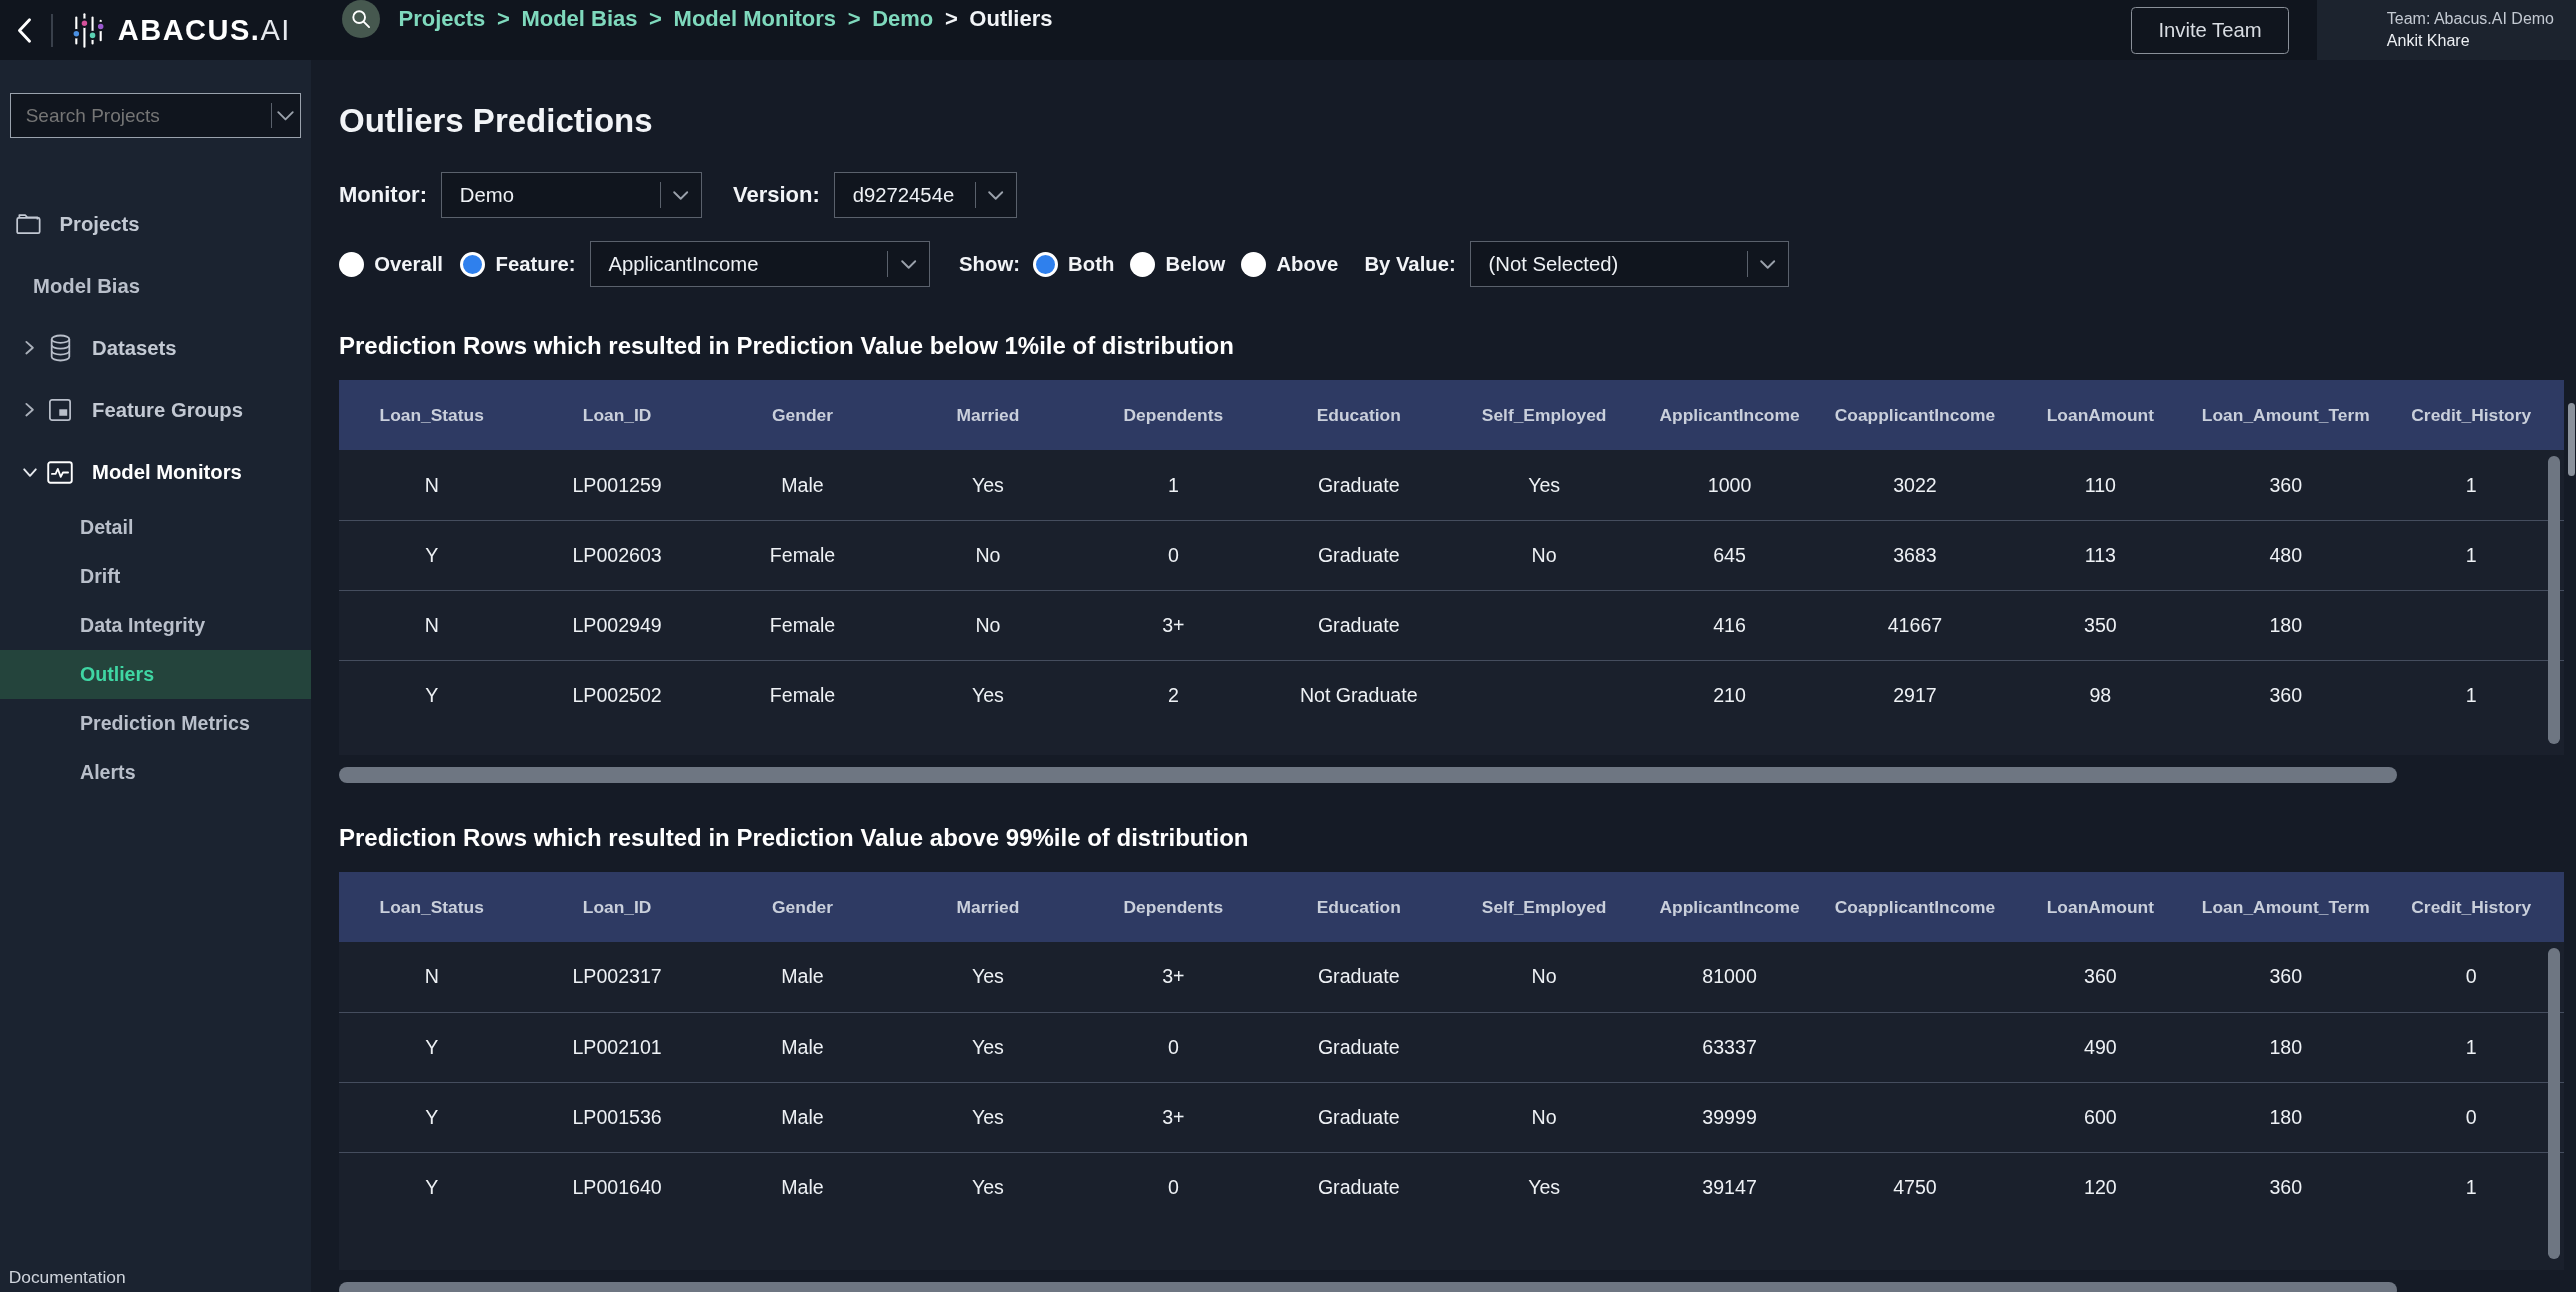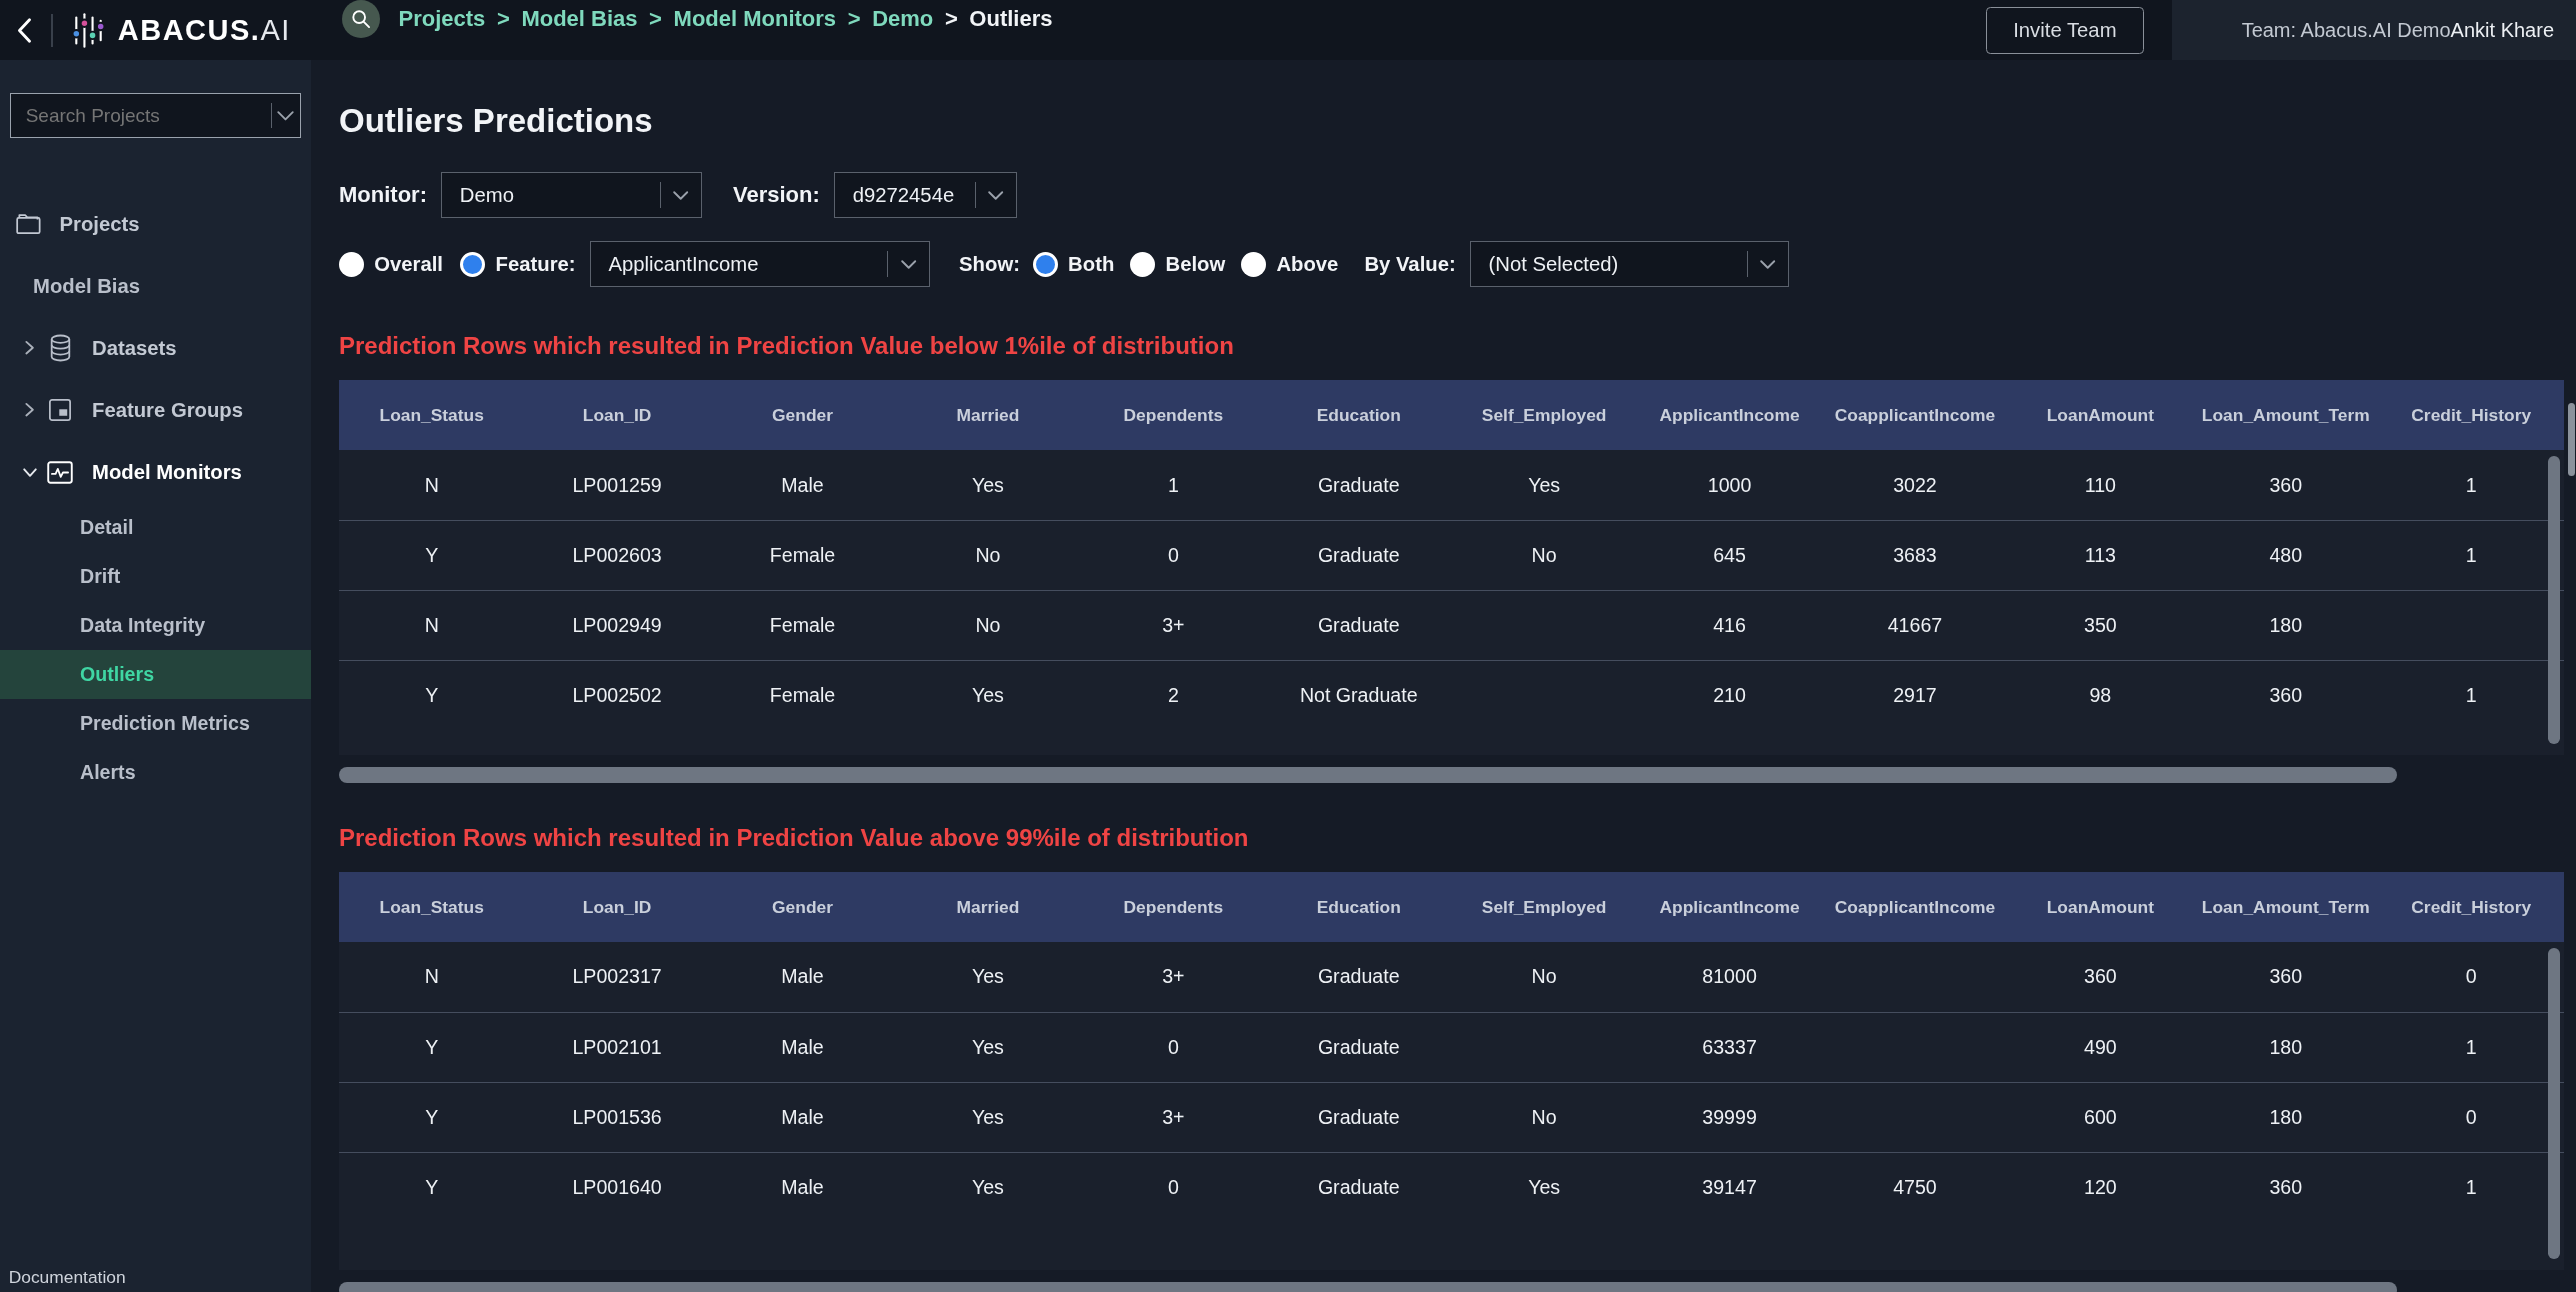--- a/index.html
+++ b/index.html
@@ -29,21 +29,21 @@
   .invite-btn { border:0.7px solid #8a9099; border-radius:4.4px; background:transparent; color:#d9dde3; font-size:20.3px; padding:11px 26px; margin-right:28px; font-family:inherit; cursor:pointer; }
   .user-panel { background:#1c232e; height:100%; display:flex; align-items:center; gap:11.6px; padding:0 22px 0 14.5px; min-width:254px; cursor:pointer; }
   .avatar { width:44px; height:44px; border-radius:50%; flex:none;
     background:
       radial-gradient(circle at 50% 88%, #30363e 0 42%, transparent 43%),
       radial-gradient(circle at 50% 42%, #b5severe 0, transparent 0),
       radial-gradient(circle at 50% 44%, #b98a63 0 24%, transparent 25%),
       radial-gradient(circle at 50% 26%, #1c1c20 0 26%, transparent 27%),
       linear-gradient(180deg,#cdd2cd 0%,#bcc4c0 55%,#565c58 56%,#3a3f46 100%);
   }
-  .user-text { display:flex; flex-direction:row; line-height:1.4; font-size:20px; }
+  .user-text { display:flex; flex-direction:column; line-height:1.4; font-size:16px; }
   .user-team { color:#c3c9d2; }
   .user-name { color:#eceff3; }
   
   .sidebar { position:absolute; top:60px; left:0; bottom:0; width:311px; background:#1b2330; }
   .search-box { margin:33px 10.2px 0 10.2px; height:45px; border:0.7px solid #9aa2ad; background:#10151e; display:flex; align-items:center; padding-left:14.5px; }
   .search-box input { flex:1; background:transparent; border:none; outline:none; color:#d5dae2; font-size:19px; font-family:inherit; }
   .sb-divider { width:0.7px; height:25px; background:#5a616c; }
   .sb-chev { width:42px; display:flex; align-items:center; justify-content:center; cursor:pointer; }
   .nav { margin-top:55px; }
   .nav-row { height:62px; display:flex; align-items:center; font-size:20.3px; font-weight:bold; color:#c3c9d3; cursor:pointer; }
@@ -67,21 +67,21 @@
   .dd-monitor { width:261px; margin-left:14.5px; }
   .lbl-version { margin-left:30.5px; }
   .dd-version { width:183px; margin-left:14.5px;text-align:center; }
   .filters-row { margin-top:23px; display:flex; align-items:center; }
   .radio { width:25px; height:25px; border-radius:50%; background:#ffffff; flex:none; cursor:pointer; }
   .radio.selected { background:#2f80ed; border:3.6px solid #ffffff; }
   .r-label { font-size:20.3px; font-weight:bold; color:#f2f4f7; margin-left:10.2px; }
   .gap24 { width:17.4px; } .gap40 { width:29px; } .gap20 { width:14.5px; } .gap22 { width:16px; } .gap36 { width:26px; } .gap18 { width:13px; }
   .dd-feature { width:340px; }
   .dd-byvalue { width:319px; }
-  .section-title { font-size:24px; font-weight:bold; color:#ef4444; }
+  .section-title { font-size:24px; font-weight:bold; color:#ffffff; }
   .st-1 { margin-top:45px; }
   .st-2 { margin-top:41px; }
   .table-wrap { position:relative; margin-top:20.3px; width:2225px; background:#1a202c; overflow:hidden; }
   .tw-1 { height:375px; }
   .tw-2 { height:398px; }
   table { width:100%; border-collapse:collapse; table-layout:fixed; }
   thead th { background:#2e3a63; height:70px; font-size:17.4px; font-weight:bold; color:#c9cfdb; text-align:center; }
   tbody td { height:70px; text-align:center; font-size:19.6px; color:#eef1f5; background:#1a202c; }
   tbody tr + tr td { border-top:0.7px solid #454d5e; }
   .vscroll { position:absolute; right:4.4px; top:76px; bottom:11.6px; width:11.6px; border-radius:5.8px; background:#6e7682; cursor:pointer; }

